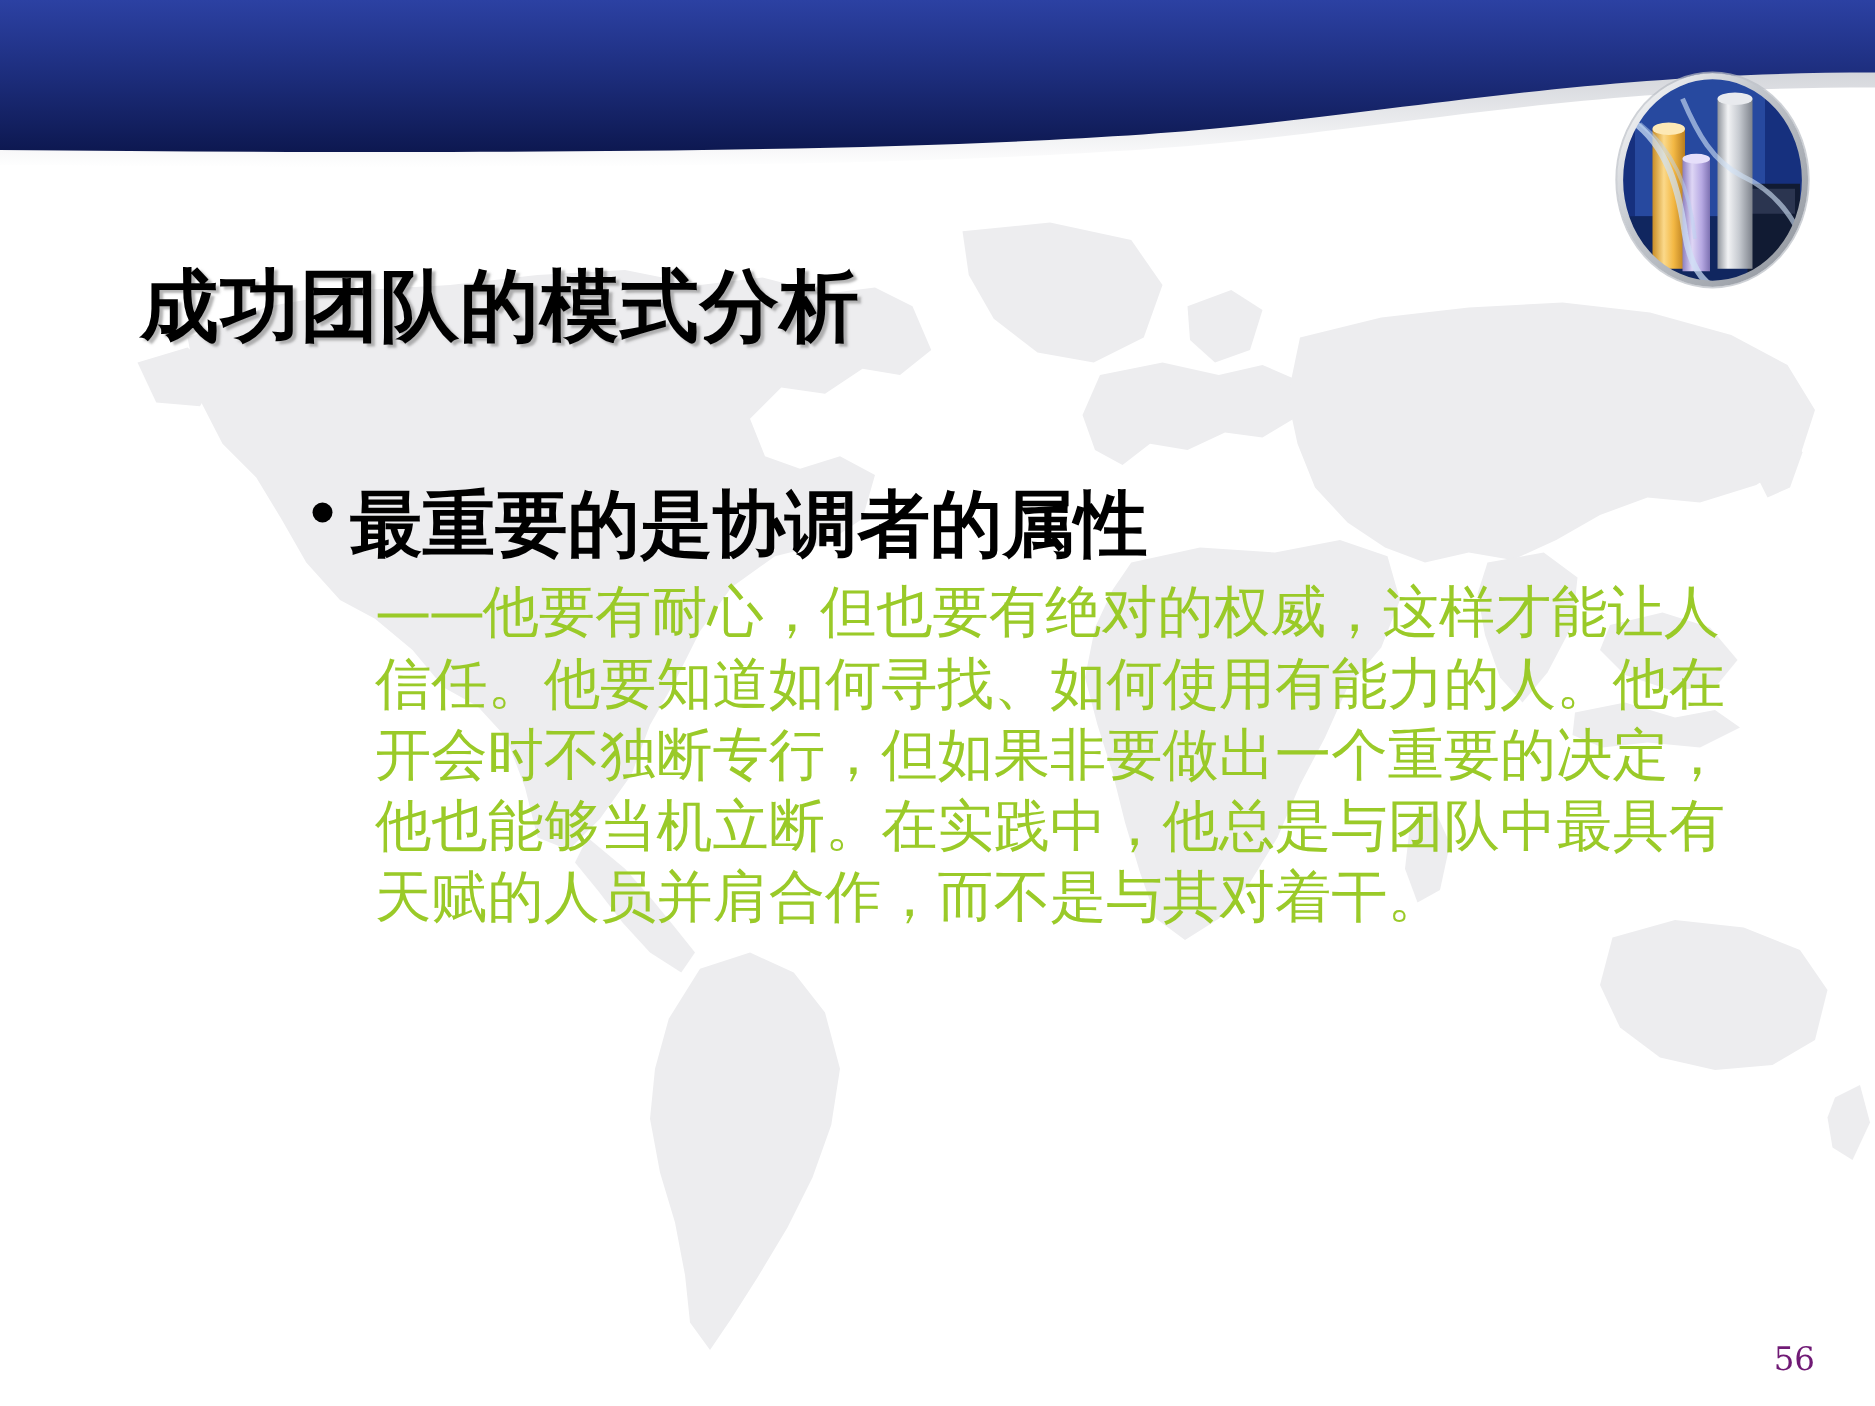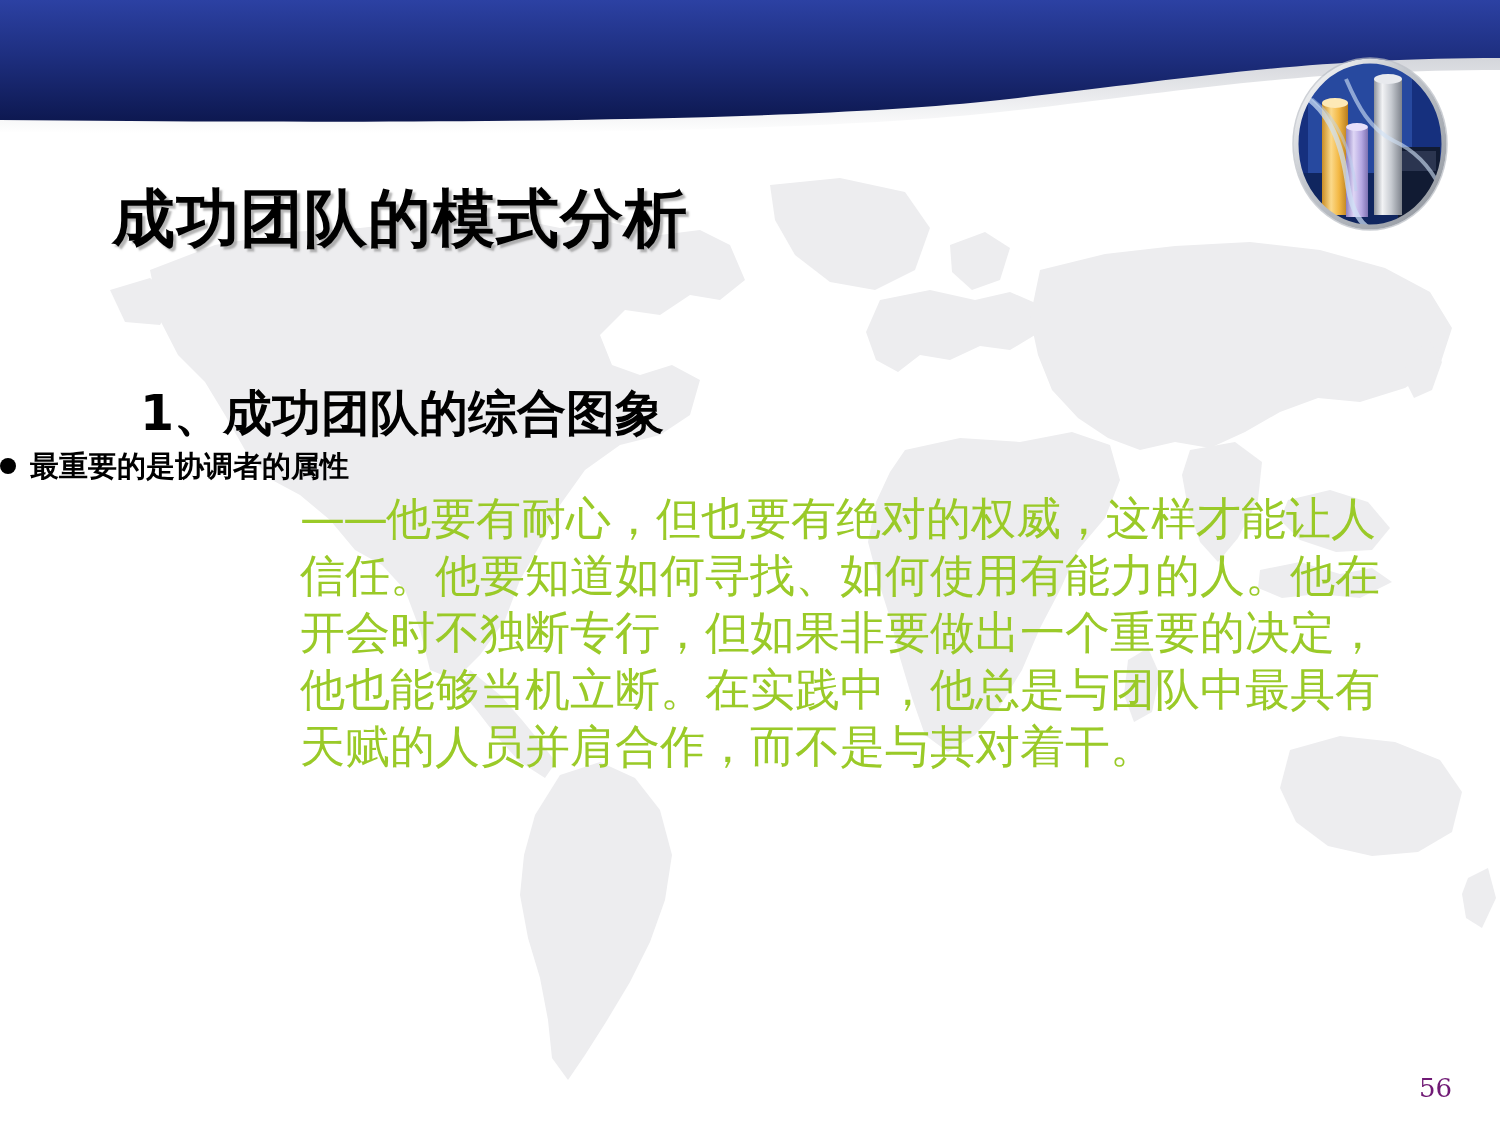--- a/index.html
+++ b/index.html
@@ -50,21 +50,21 @@
     top: 55px;
     width: 160px;
     height: 178px;
     z-index: 3;
   }
 
   
   .slide-title {
     position: absolute;
     left: 112px;
-    top: 186px;
+    top: 212px;
     z-index: 4;
     font-family: "DejaVu Sans", "Liberation Sans", sans-serif;
     font-size: 63px;
     font-weight: bold;
     color: #000000;
     letter-spacing: 1px;
     line-height: 1.05;
     white-space: nowrap;
     text-shadow: 3px 3px 2px rgba(120,120,120,0.55);
   }
@@ -87,28 +87,29 @@
     color: #000000;
     line-height: 1.18;
     white-space: nowrap;
   }
   .level1 .num {
     font-family: "DejaVu Sans", "Liberation Sans", sans-serif;
   }
 
   .level2 {
     margin: 0;
-    font-family: "DejaVu Sans", "Liberation Sans", sans-serif;
-    font-size: 29px;
+    padding-left: 250px;
+    font-family: "DejaVu Sans", "Liberation Sans", sans-serif;
+    font-size: 58px;
     font-weight: bold;
     color: #000000;
     line-height: 1.2;
     white-space: nowrap;
     display: flex;
-    align-items: flex-end;
+    align-items: center;
   }
   .level2 .bullet-dot {
     display: inline-block;
     width: 16px;
     height: 16px;
     border-radius: 50%;
     background: #000000;
     margin-right: 14px;
     flex: none;
     position: relative;
@@ -278,23 +279,20 @@
     </g>
 
     <ellipse cx="80" cy="89" rx="74" ry="83" fill="none" stroke="url(#ringGrad)" stroke-width="5"></ellipse>
     <ellipse cx="80" cy="89" rx="77" ry="86" fill="none" stroke="#b9bdc4" stroke-width="1.5" opacity="0.7"></ellipse>
   </svg>
 
   <div class="slide-title">成功团队的模式分析</div>
 
   <div class="body-block">
 
-    <p class="level1">
-      <span class="num">1、</span><span>成功团队的综合图象</span>
-    </p>
 
     <p class="level2">
       <span class="bullet-dot"></span>
       <span>最重要的是协调者的属性</span>
     </p>
 
     <p class="level3"><span class="lead-dash">——</span><span>他要有耐心，但也要有绝对的权威，这样才能让人信任。他要知道如何寻找、如何使用有能力的人。他在开会时不独断专行，但如果非要做出一个重要的决定，他也能够当机立断。在实践中，他总是与团队中最具有天赋的人员并肩合作，而不是与其对着干。</span></p>
 
   </div>
 

